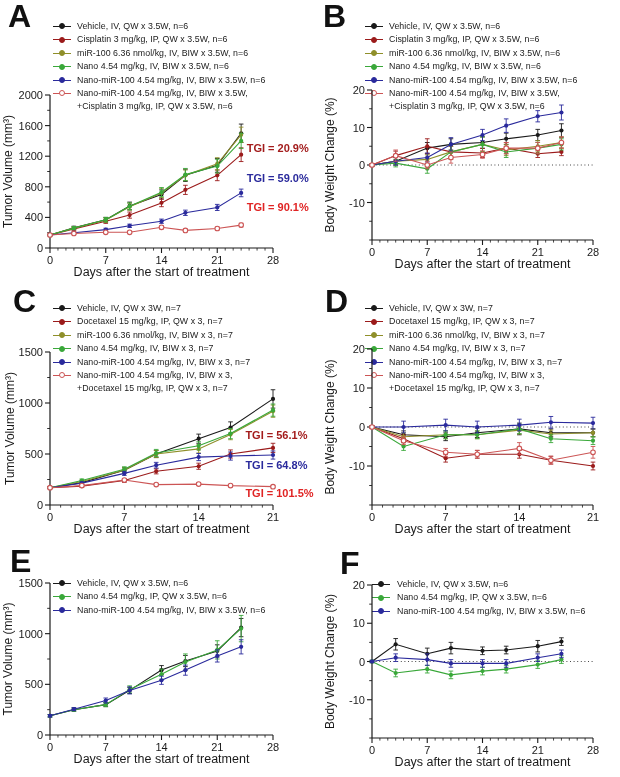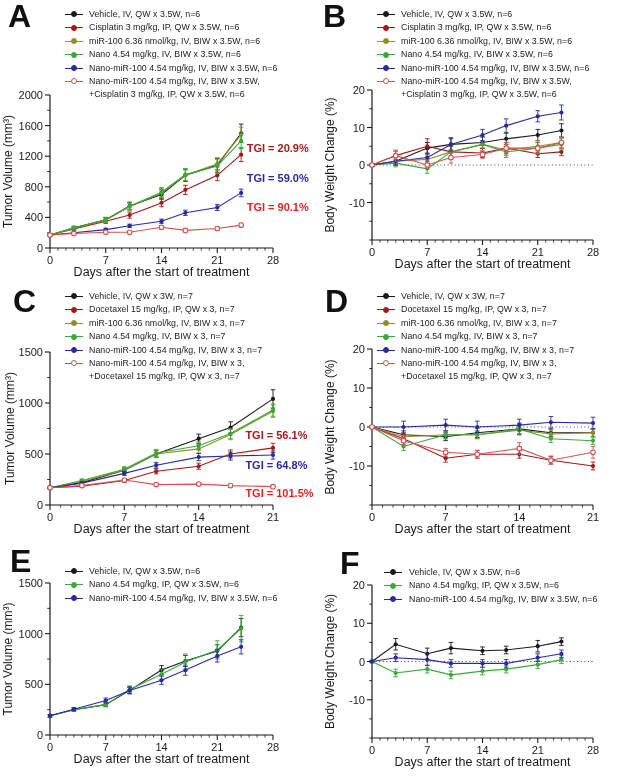--- a/index.html
+++ b/index.html
@@ -5,21 +5,21 @@
   html,body{margin:0;padding:0;}
   body{
     width:620px;height:777px;position:relative;background:#ffffff;
     font-family:"Liberation Sans",sans-serif;overflow:hidden;
   }
   .panel{position:absolute;overflow:visible;}
   .panel-letter{
     position:absolute;font-size:32px;font-weight:800;color:#111;
     line-height:1;letter-spacing:0;
   }
-  .legend{position:absolute;left:0;top:0;width:100%;height:100%;pointer-events:none;margin-left:12px;}
+  .legend{position:absolute;left:0;top:12px;width:100%;height:100%;pointer-events:none;}
   .lg-row{position:absolute;left:0;width:100%;height:13px;}
   .lg-marker{position:absolute;width:18px;height:12px;top:0;}
   .lg-line{position:absolute;left:0;top:6px;width:18px;border-top:1.3px solid;}
   .lg-dot{
     position:absolute;left:6px;top:3.4px;width:6px;height:6px;
     border-radius:50%;box-sizing:border-box;
   }
   .lg-text{
     position:absolute;top:1px;font-size:8.8px;color:#1a1a1a;
     white-space:nowrap;letter-spacing:0.05px;line-height:11px;

